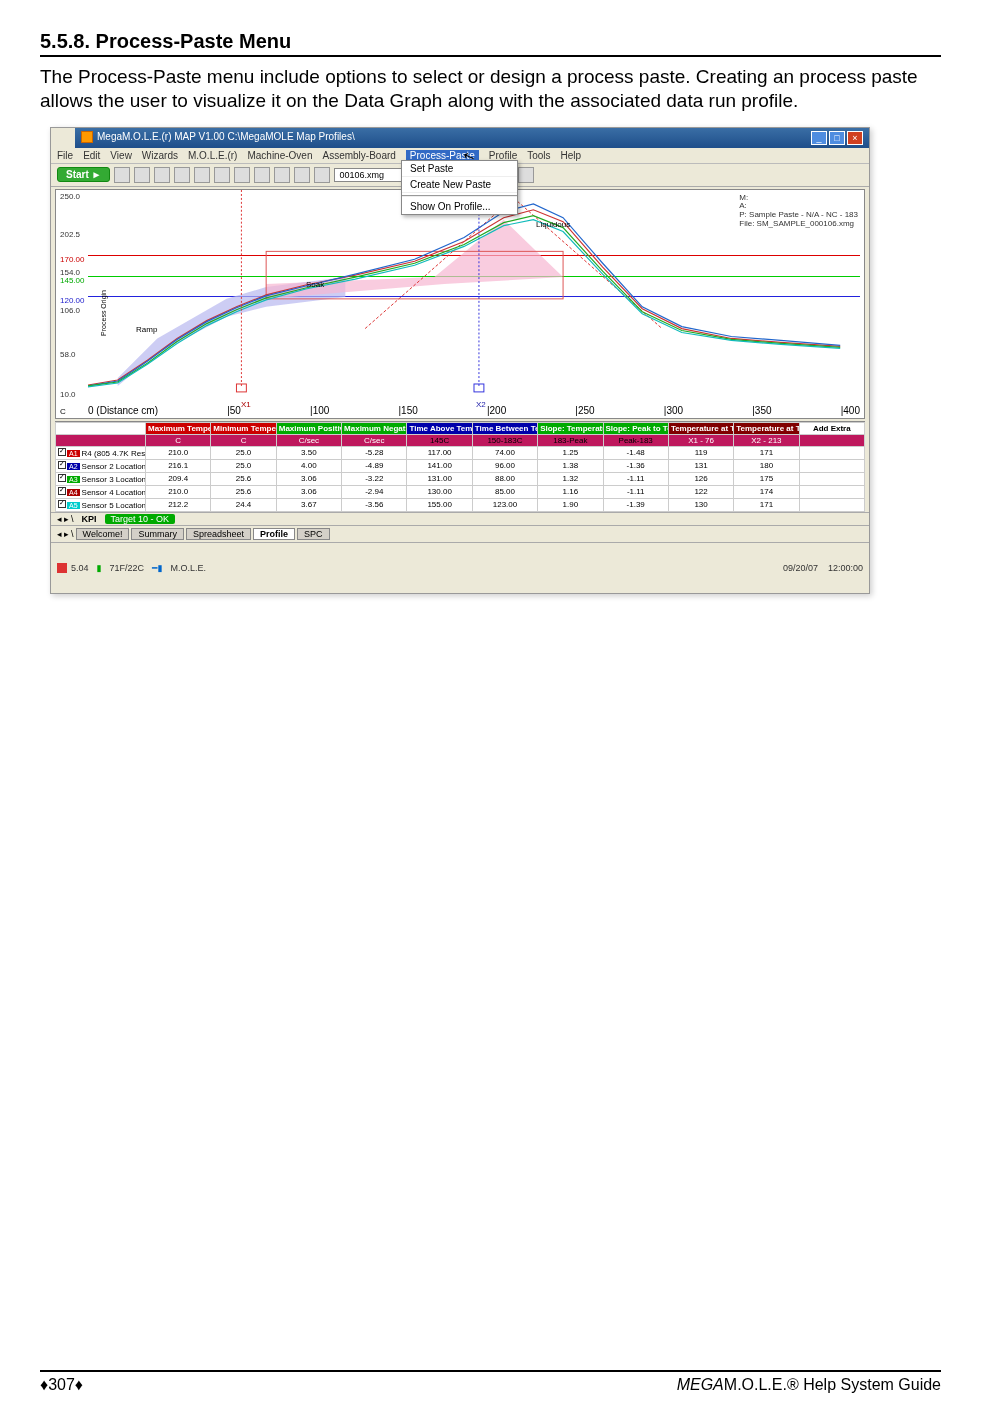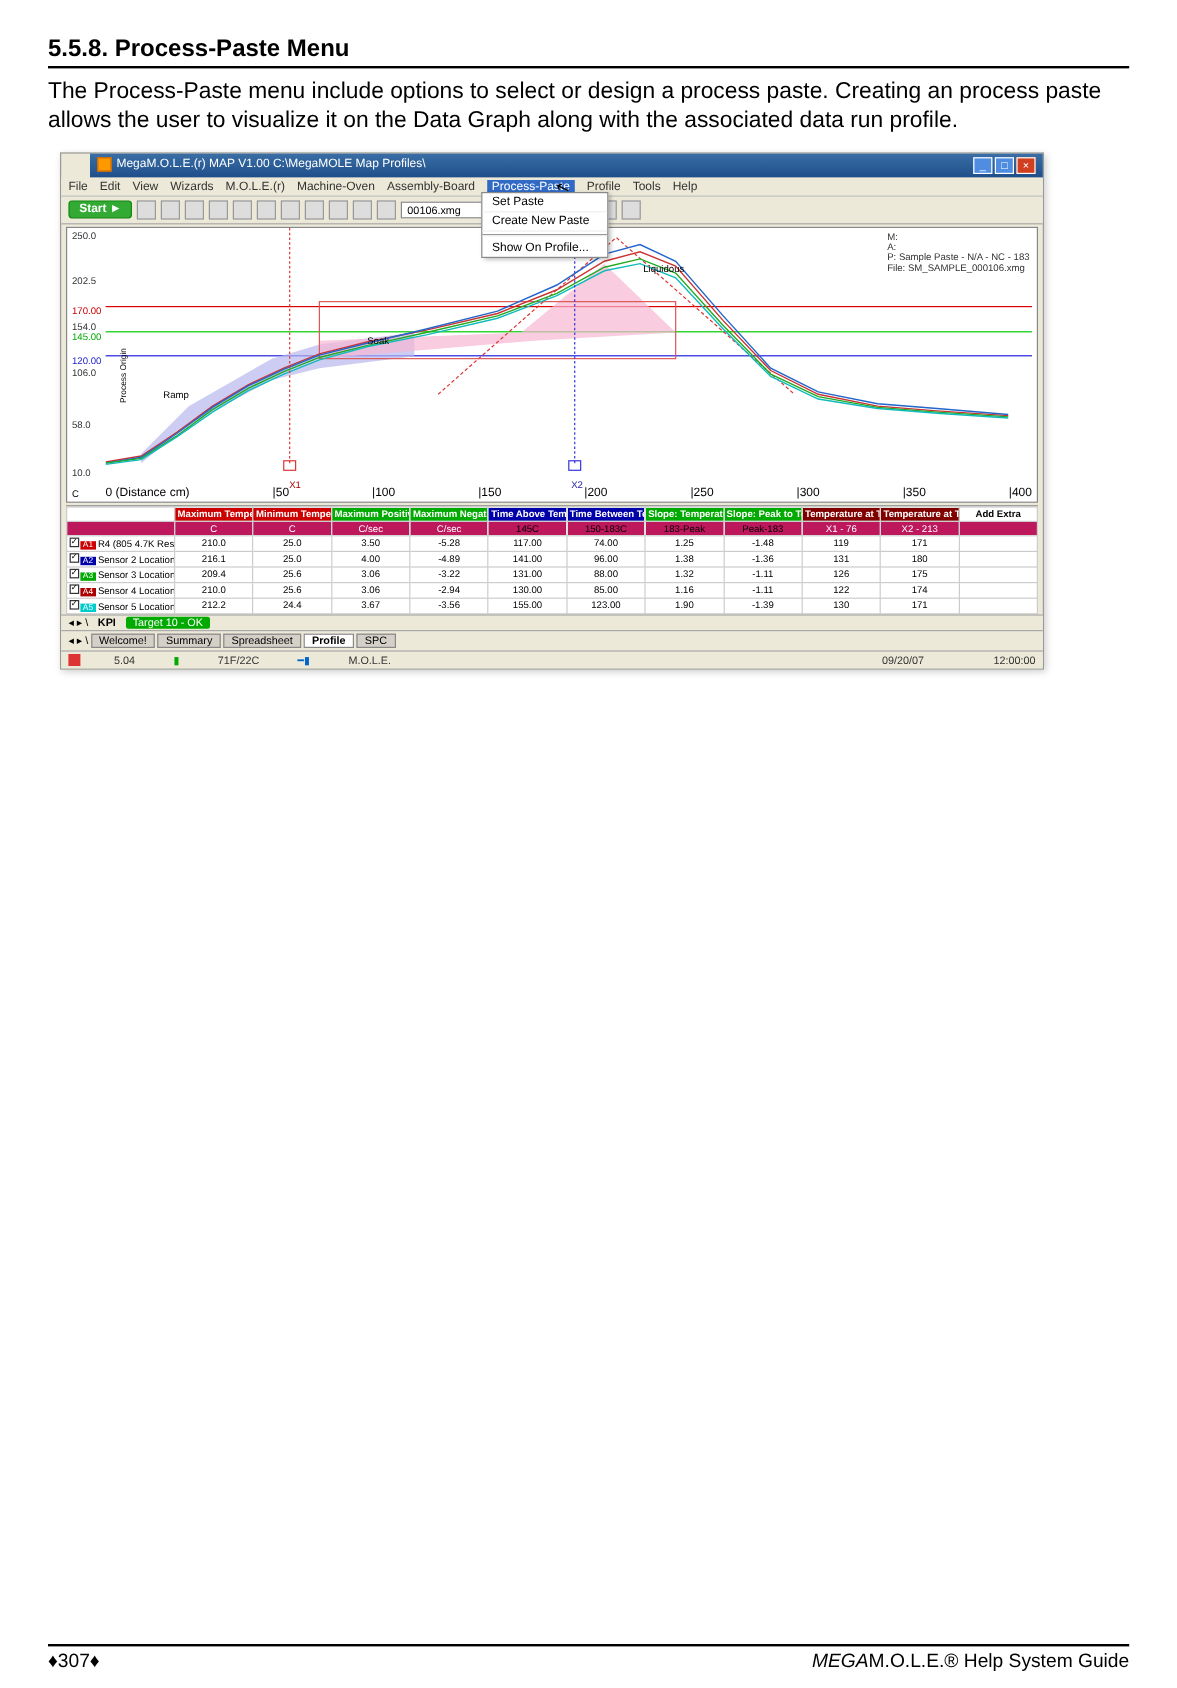--- a/index.html
+++ b/index.html
@@ -8,21 +8,21 @@
   .section-title { font-weight: bold; font-size: 20px; border-bottom: 2px solid #000; padding-bottom: 2px; margin-bottom: 8px; }
   .body-text { font-size: 19px; line-height: 1.25; margin-bottom: 14px; }
   .screenshot { border: 1px solid #999; background: #ece9d8; width: 820px; font-size: 9px; position: relative; box-shadow: 2px 2px 6px rgba(0,0,0,.2); margin-left: 10px; }
   .titlebar { background: linear-gradient(#3a6ea5,#1e4e8a); color: #fff; padding: 3px 6px; font-size: 10px; display:flex; align-items:flex-start; gap:4px;margin-left:24px;}
   .titlebar .icon { width:12px;height:12px;background:#f90;border:1px solid #c60;display:inline-block;}
   .win-ctrls{margin-left:auto;display:flex;gap:2px;}
   .win-btn{width:16px;height:14px;background:#4f8de0;border:1px solid #fff;color:#fff;font-size:9px;line-height:12px;text-align:center;}
   .win-btn.close{background:#d04020;}
   .menubar { background:#ece9d8; padding:2px 6px; font-size:10px; display:flex; gap:10px; color:#333; border-bottom:1px solid #bbb;}
   .menubar .active{background:#316ac5;color:#fff;padding:0 4px;}
-  .dropdown{position:absolute;top:32px;left:350px;background:#fff;border:1px solid #888;box-shadow:2px 2px 4px rgba(0,0,0,.3);font-size:10px;width:106px;z-index:10;}
+  .dropdown{position:absolute;top:32px;left:350px;background:#fff;border:1px solid #888;box-shadow:2px 2px 4px rgba(0,0,0,.3);font-size:10px;width:117px;z-index:10;}
   .dropdown div{padding:2px 8px;border-bottom:1px solid #eee;}
   .dropdown div:last-child{border:none;}
   .dropdown .sep{border-top:1px solid #999;height:1px;padding:0;margin:2px 0;}
   .toolbar{background:#ece9d8;padding:3px 6px;display:flex;gap:4px;align-items:center;border-bottom:1px solid #aaa;}
   .start-btn{background:#3a3;color:#fff;border:1px solid #181;border-radius:3px;padding:1px 8px;font-size:10px;font-weight:bold;}
   .tool-ic{width:16px;height:16px;background:#ddd;border:1px solid #999;}
   .combo{background:#fff;border:1px solid #888;padding:1px 4px;font-size:9px;width:160px;display:flex;justify-content:space-between;}
   .graph-area{background:#fff;height:230px;position:relative;margin:2px 4px;border:1px solid #888;}
   .ylabel{position:absolute;font-size:8px;color:#333;left:4px;}
   .info-box{position:absolute;right:6px;top:4px;font-size:8px;color:#333;text-align:left;line-height:1.1;}
@@ -38,21 +38,21 @@
   .hdr-drk{background:#800000;color:#fff;}
   .sensor-cell{background:#fff;text-align:left;}
   .chk{display:inline-block;width:8px;height:8px;border:1px solid #333;margin-right:1px;background:#fff;position:relative;}
   .chk::after{content:"✓";font-size:7px;position:absolute;top:-2px;left:0;}
   .badge{display:inline-block;color:#fff;padding:0 2px;font-size:7px;margin-right:2px;}
   .tabrow{background:#ece9d8;padding:2px 6px;font-size:9px;display:flex;gap:2px;align-items:center;border-top:1px solid #aaa;}
   .tab{background:#d4d0c8;border:1px solid #888;padding:0 6px;}
   .tab.active{background:#fff;font-weight:bold;}
   .kpi-row{background:#ece9d8;padding:1px 6px;font-size:9px;display:flex;gap:8px;align-items:center;border-top:1px solid #aaa;}
   .kpi-badge{background:#0a0;color:#fff;padding:0 6px;border-radius:2px;}
-  .statusbar{background:#ece9d8;border-top:1px solid #aaa;padding:2px 6px;font-size:9px;display:flex;align-items:flex-start;color:#333;gap:24px;}
+  .statusbar{background:#ece9d8;border-top:1px solid #aaa;padding:20px 6px;font-size:9px;display:flex;align-items:flex-start;color:#333;}
   .statusbar .spacer{flex:1;}
   .footer-line{border-top:2px solid #000;margin:0 40px;}
   .footer{display:flex;justify-content:space-between;padding:4px 40px 20px;font-size:16px;}
   .unit-row td{background:#be185d;}
   .cursor{position:absolute;top:20px;left:412px;font-size:14px;color:#000;z-index:11;transform:rotate(-20deg);}
 </style>
 </head>
 <body>
 
 <div class="page">

